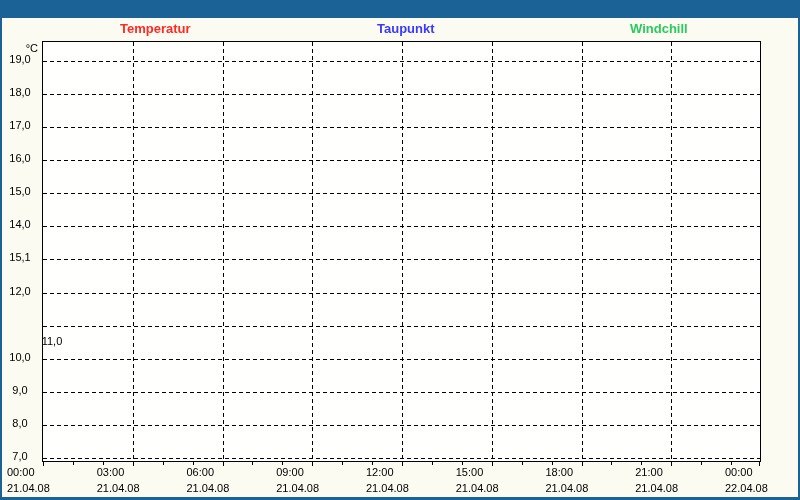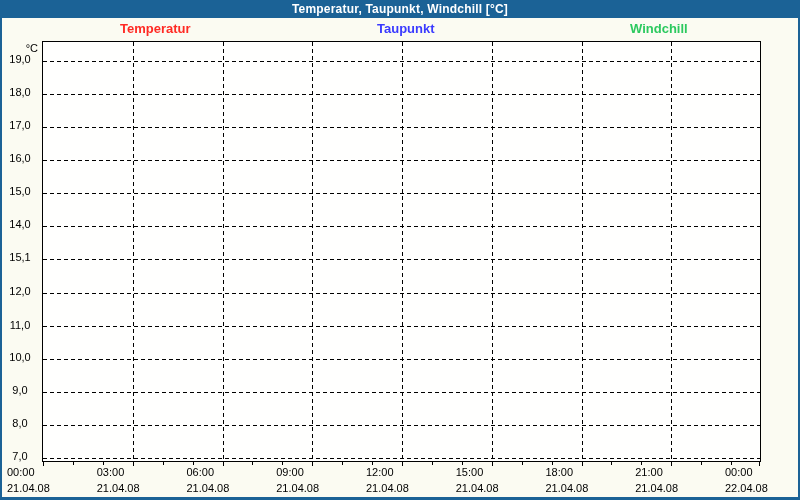--- a/index.html
+++ b/index.html
@@ -46,23 +46,20 @@
   .xtick{position:absolute;width:1px;background:#000;}
   .xlab-time,.xlab-date{
     position:absolute;width:70px;text-align:left;
     font-size:11px;color:#000;white-space:nowrap;
   }
 </style>
 </head>
 <body>
 
 <div class="window">
-  <div class="titlebar">
-    <span class="title">Temperatur, Taupunkt, Windchill [°C]</span>
-  </div>
   <div class="content">
     <div id="legend">
         <div class="legend-item" style="left: 118px; color: rgb(255, 42, 36);">Temperatur</div>
         <div class="legend-item" style="left: 375px; color: rgb(58, 58, 255);">Taupunkt</div>
         <div class="legend-item" style="left: 628px; color: rgb(44, 201, 95);">Windchill</div>
       </div>
     <div class="yunit" style="top:24px;">°C</div>
     <div class="plot" id="plot">
         <div class="hgrid" style="top: 19px;"></div>
         <div class="hgrid" style="top: 52.08px;"></div>
@@ -112,21 +109,21 @@
       </div>
     <div id="ylabels">
         <div class="ylab" style="top: 35px;">19,0</div>
         <div class="ylab" style="top: 68.08px;">18,0</div>
         <div class="ylab" style="top: 101.16px;">17,0</div>
         <div class="ylab" style="top: 134.24px;">16,0</div>
         <div class="ylab" style="top: 167.32px;">15,0</div>
         <div class="ylab" style="top: 200.4px;">14,0</div>
         <div class="ylab" style="top: 233.48px;">15,1</div>
         <div class="ylab" style="top: 266.56px;">12,0</div>
-        <div class="ylab" style="top: 301px;">11,0</div>
+        <div class="ylab" style="top: 317px; padding-left: 32px;">11,0</div>
         <div class="ylab" style="top: 332.72px;">10,0</div>
         <div class="ylab" style="top: 365.8px;">9,0</div>
         <div class="ylab" style="top: 398.88px;">8,0</div>
         <div class="ylab" style="top: 431.96px;">7,0</div>
       </div>
     <div id="xlabels">
         <div class="xlab-time" style="left: 5px; top: 448px;">00:00</div>
         <div class="xlab-date" style="left: 5px; top: 464px;">21.04.08</div>
         <div class="xlab-time" style="left: 94.75px; top: 448px;">03:00</div>
         <div class="xlab-date" style="left: 94.75px; top: 464px;">21.04.08</div>

